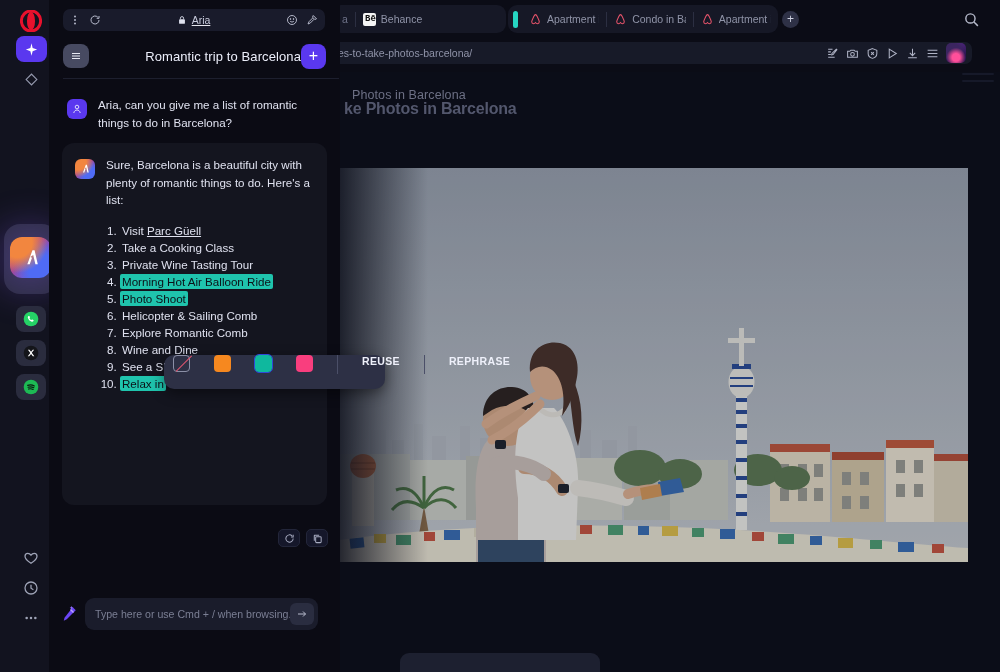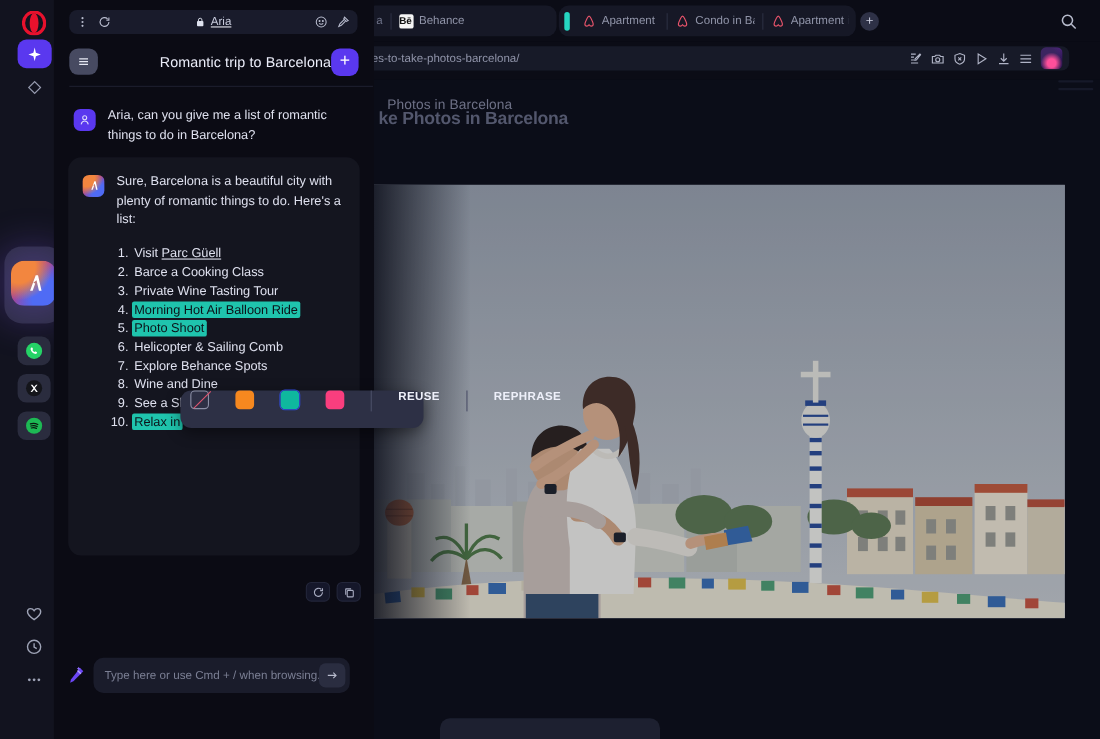--- a/index.html
+++ b/index.html
@@ -35,22 +35,22 @@
   .tab .tlabel{ overflow:hidden; text-overflow:clip; }
   .tabsep{ width:1px; height:15px; background:#2c2f42; flex:0 0 1px; }
   .tab-partial{ color:#6e7288; padding-left:10px; }
   .groupbar{
     width:5px; height:17px; border-radius:3px; background:#26d6c2;
     margin:0 4px 0 5px; flex:0 0 5px;
   }
   .fav{ width:13px; height:13px; flex:0 0 13px; display:block; }
   .favbe{
     width:13px;height:13px;background:#f4f4f4;border-radius:2px;
-    font-size:9px;color:#111;font-weight:bold;text-align:left;line-height:13px;
-    font-family:Liberation Sans, sans-serif;
+    font-size:9px;color:#111;font-weight:bold;text-align:right;line-height:13px;
+    font-family:Liberation Mono, monospace;
   }
   #new-tab-btn{
     position:absolute; left:782px; top:11px; width:17px; height:17px;
     border-radius:50%; background:#2e3146; color:#cfd2e2;
     font-size:12px; line-height:16px; text-align:center;
   }
   #tab-search-icon{ position:absolute; left:963px; top:11px; width:17px; height:17px; }
 
   #addressbar-row{
     position:absolute; left:0; top:38px; width:1000px; height:34px;
@@ -668,26 +668,26 @@
       <div id="msg-aria-inner">
         <span class="avatar" id="avatar-aria">
           <svg width="12" height="12" viewBox="0 0 24 24" fill="#fff">
             <path d="M13.6 3.5 L8 18.8 L10.6 18.8 L13.1 11.6 L11.2 11.0 L14.4 8.6 L16.8 18.8 L19.4 18.8 L15.9 3.5 Z"></path>
           </svg>
         </span>
         <span class="msg-text">Sure, Barcelona is a beautiful city with plenty of romantic things to do. Here's a list:</span>
       </div>
       <ol id="aria-list">
           <li><span class="lt">Visit <u>Parc Güell</u></span></li>
-          <li><span class="lt">Barce a Cooking Class</span></li>
+          <li><span class="lt">Take a Cooking Class</span></li>
           <li><span class="lt">Private Wine Tasting Tour</span></li>
           <li><span class="lt hl">Morning Hot Air Balloon Ride</span></li>
           <li><span class="lt hl">Photo Shoot</span></li>
           <li><span class="lt">Helicopter &amp; Sailing Comb</span></li>
-          <li><span class="lt">Explore Behance Spots</span></li>
+          <li><span class="lt">Explore Romantic Comb</span></li>
           <li><span class="lt">Wine and Dine</span></li>
           <li><span class="lt">See a Show</span></li>
           <li><span class="lt hl">Relax in</span></li>
         </ol>
       <div id="aria-actions">
         <span class="act-btn">
           <svg width="11" height="11" viewBox="0 0 24 24" fill="none" stroke="#a7abc0" stroke-width="2.2">
             <path d="M20 12 a8 8 0 1 1 -2.4-5.7"></path>
               <path d="M20 4 v4.6 h-4.6"></path>
           </svg>

